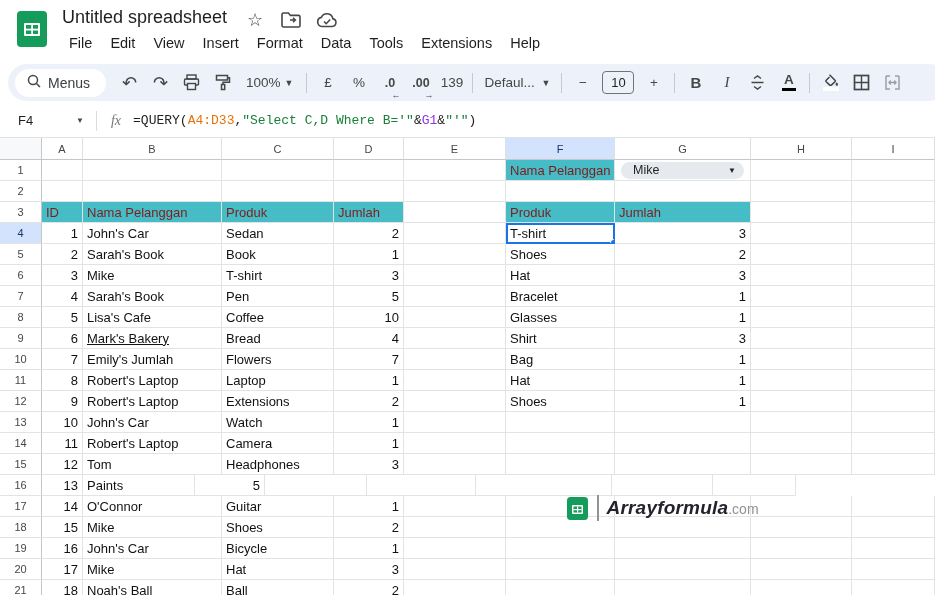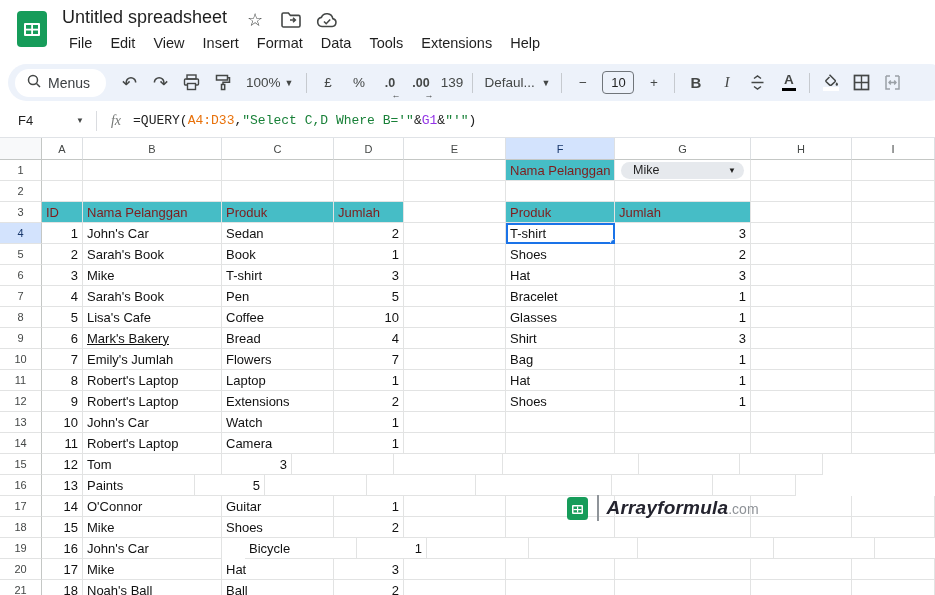--- a/index.html
+++ b/index.html
@@ -397,20 +397,21 @@
         <div class="cell" style="width: 102px;"></div>
         <div class="cell" style="width: 109px;"></div>
         <div class="cell" style="width: 136px;"></div>
         <div class="cell" style="width: 101px;"></div>
         <div class="cell" style="width: 83px;"></div>
       </div>
       <div class="grid-row">
         <div class="row-header">15</div>
         <div class="cell num" style="width: 41px;">12</div>
         <div class="cell" style="width: 139px;">Tom</div>
+        <div class="cell" style="width: 112px;">Headphones</div>
         <div class="cell num" style="width: 70px;">3</div>
         <div class="cell" style="width: 102px;"></div>
         <div class="cell" style="width: 109px;"></div>
         <div class="cell" style="width: 136px;"></div>
         <div class="cell" style="width: 101px;"></div>
         <div class="cell" style="width: 83px;"></div>
       </div>
       <div class="grid-row">
         <div class="row-header">16</div>
         <div class="cell num" style="width: 41px;">13</div>
@@ -443,21 +444,21 @@
         <div class="cell" style="width: 102px;"></div>
         <div class="cell" style="width: 109px;"></div>
         <div class="cell" style="width: 136px;"></div>
         <div class="cell" style="width: 101px;"></div>
         <div class="cell" style="width: 83px;"></div>
       </div>
       <div class="grid-row">
         <div class="row-header">19</div>
         <div class="cell num" style="width: 41px;">16</div>
         <div class="cell" style="width: 139px;">John's Car</div>
-        <div class="cell" style="width: 112px; margin-left: 23px;">Bicycle</div>
+        <div class="cell" style="width: 112px;">Bicycle</div>
         <div class="cell num" style="width: 70px;">1</div>
         <div class="cell" style="width: 102px;"></div>
         <div class="cell" style="width: 109px;"></div>
         <div class="cell" style="width: 136px;"></div>
         <div class="cell" style="width: 101px;"></div>
         <div class="cell" style="width: 83px;"></div>
       </div>
       <div class="grid-row">
         <div class="row-header">20</div>
         <div class="cell num" style="width: 41px;">17</div>

